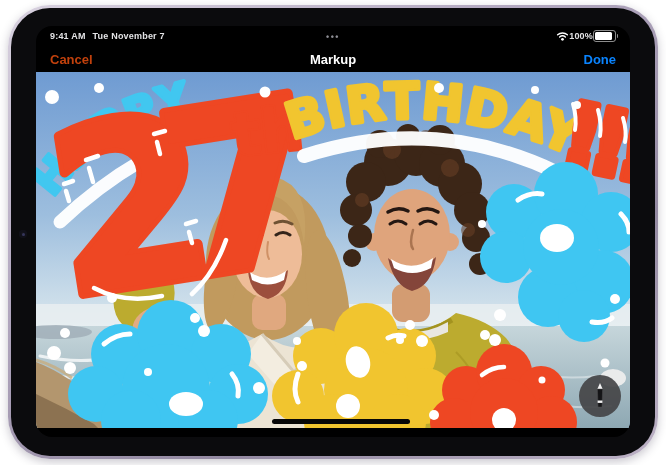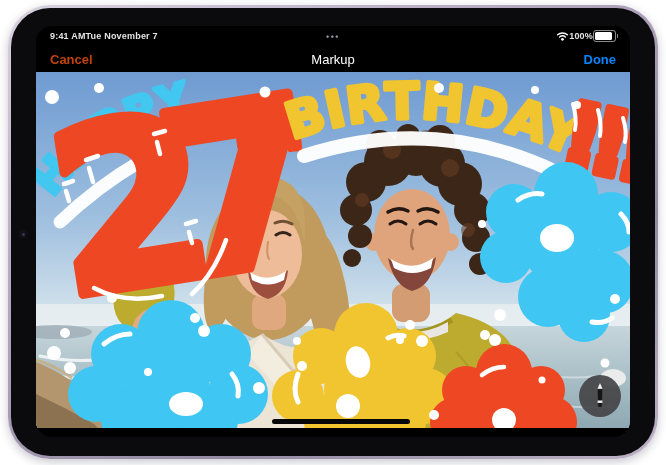--- a/index.html
+++ b/index.html
@@ -8,28 +8,28 @@
           background:linear-gradient(150deg,#d9d2e0 0%,#b3a8c0 35%,#948aa2 70%,#bdb2c6 100%);
           box-shadow:0 3px 10px rgba(40,30,60,.25);}
   .bezel{position:absolute;left:3px;top:3px;right:3px;bottom:3px;border-radius:39px;background:#0b0b0d;}
   .camera{position:absolute;left:8px;top:222px;width:8px;height:8px;border-radius:50%;
           background:#16161c;box-shadow:inset 0 0 0 2px #101018;}
   .camera::after{content:"";position:absolute;left:2.5px;top:2.5px;width:3px;height:3px;border-radius:50%;background:#35355a;}
   .screen{position:absolute;left:25px;top:18px;width:594px;height:411px;border-radius:16px;background:#000;overflow:hidden;}
   .statusbar{position:absolute;left:0;top:0;width:100%;height:20px;display:flex;align-items:center;
              justify-content:space-between;padding:0 14px;box-sizing:border-box;color:#e3e3e5;
              font-size:9px;font-weight:bold;letter-spacing:.2px;}
-  .sb-left{display:flex;gap:0;align-items:center;}
+  .sb-left{display:flex;gap:7px;align-items:center;}
   .sb-right{display:flex;gap:0;align-items:center;}
   .multitask{position:absolute;left:50%;top:8px;transform:translateX(-50%);color:#8e8e95;
              font-size:9px;font-weight:bold;letter-spacing:1.5px;line-height:6px;cursor:pointer;}
   .toolbar{position:absolute;left:0;top:20px;width:100%;height:26px;display:flex;align-items:center;
            justify-content:space-between;padding:0 14px;box-sizing:border-box;background:#000;}
   .tb-btn{font-size:13px;border:none;background:none;padding:0;cursor:pointer;font-family:"Liberation Sans",sans-serif;}
-  .tb-title{font-size:13px;font-weight:normal;color:#fff;position:absolute;left:50%;transform:translateX(-50%);}
+  .tb-title{font-size:13px;font-weight:bold;color:#fff;position:absolute;left:50%;transform:translateX(-50%);}
   .photo{position:absolute;left:0;top:46px;width:594px;height:356px;overflow:hidden;background:#7fa5cf;}
   .photo svg{display:block;}
   .pen-btn{position:absolute;left:543px;top:303px;width:42px;height:42px;border-radius:50%;
            background:rgba(68,68,70,.92);display:flex;align-items:center;justify-content:center;cursor:pointer;}
   .home-indicator{position:absolute;left:236px;top:347px;width:138px;height:5px;border-radius:3px;background:#070707;cursor:pointer;}
   .battery{width:21px;height:10px;border:1px solid rgba(255,255,255,.55);border-radius:3px;position:relative;}
   .battery .fill{position:absolute;left:1px;top:1px;bottom:1px;width:17px;border-radius:1.5px;background:#fff;}
   .battery::after{content:"";position:absolute;right:-3px;top:3px;width:1.5px;height:4px;background:rgba(255,255,255,.55);border-radius:0 1px 1px 0;}
 </style>
 </head>

